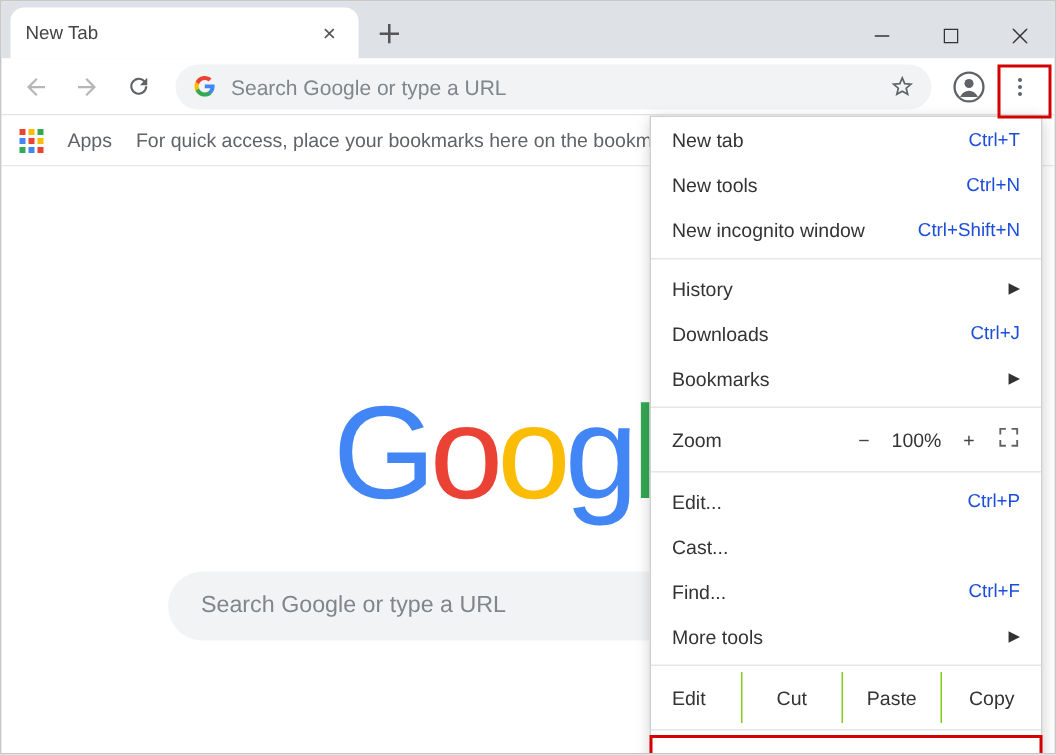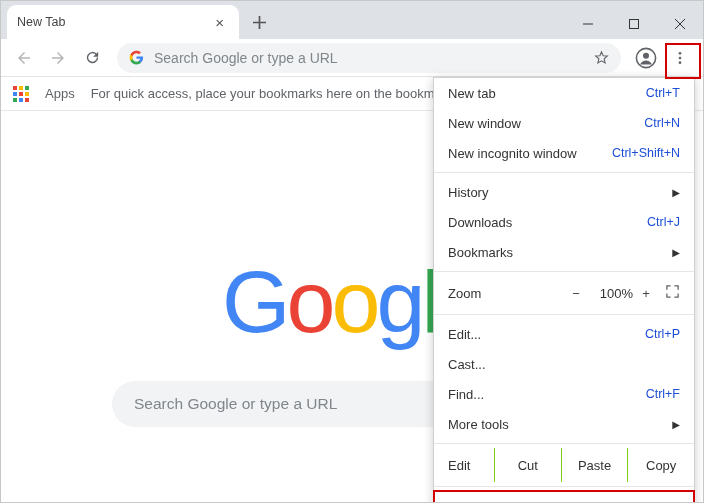--- a/index.html
+++ b/index.html
@@ -43,21 +43,21 @@
     
     .menu { position:absolute; top:76px; right:8px; width:262px; background:#fff; border:1px solid #cfcfcf; box-shadow:0 2px 10px rgba(0,0,0,0.2); z-index:20; font-size:13px; color:#333; }
     .mi { display:flex; align-items:center; height:30px; padding:0 14px; }
     .mi .lbl { flex:1; white-space:nowrap; }
     .mi .shortcut { color:#1d4ed8; font-size:12.5px; }
     .mi .arrow { font-size:10px; color:#333; }
     .sep { height:1px; background:#e6e6e6; margin:4px 0; }
     .zoomrow { display:flex; align-items:center; height:34px; padding:0 14px; gap:0; }
     .zoomrow .lbl { flex:1; }
     .zctl { width:26px; text-align:center; color:#444; }
-    .zval { width:44px; text-align:right; }
+    .zval { width:44px; text-align:center; }
     .fs { margin-left:6px; }
     .editrow { display:flex; align-items:center; height:34px; }
     .editrow .lbl { width:60px; padding-left:14px; }
     .editbtn { flex:1; height:34px; border-left:1px solid #84cc16; display:flex; align-items:center; justify-content:center;text-align:right; }
     .settings-highlight { border:2px solid #d40000; margin:-1px; }
     .settings-highlight .mi { height:32px; }
   </style>
 </head>
 <body>
 
@@ -157,21 +157,21 @@
     <span>Search Google or type a URL</span>
   </div>
 </div>
 
 <div class="menu">
   <div class="mi">
       <span class="lbl">New tab</span>
       <span class="shortcut">Ctrl+T</span>
     </div>
   <div class="mi">
-      <span class="lbl">New window</span>
+      <span class="lbl">New tools</span>
       <span class="shortcut">Ctrl+N</span>
     </div>
   <div class="mi">
       <span class="lbl">New incognito window</span>
       <span class="shortcut">Ctrl+Shift+N</span>
     </div>
   <div class="sep"></div>
   <div class="mi">
       <span class="lbl">History</span>
       <span class="arrow">▶</span>

